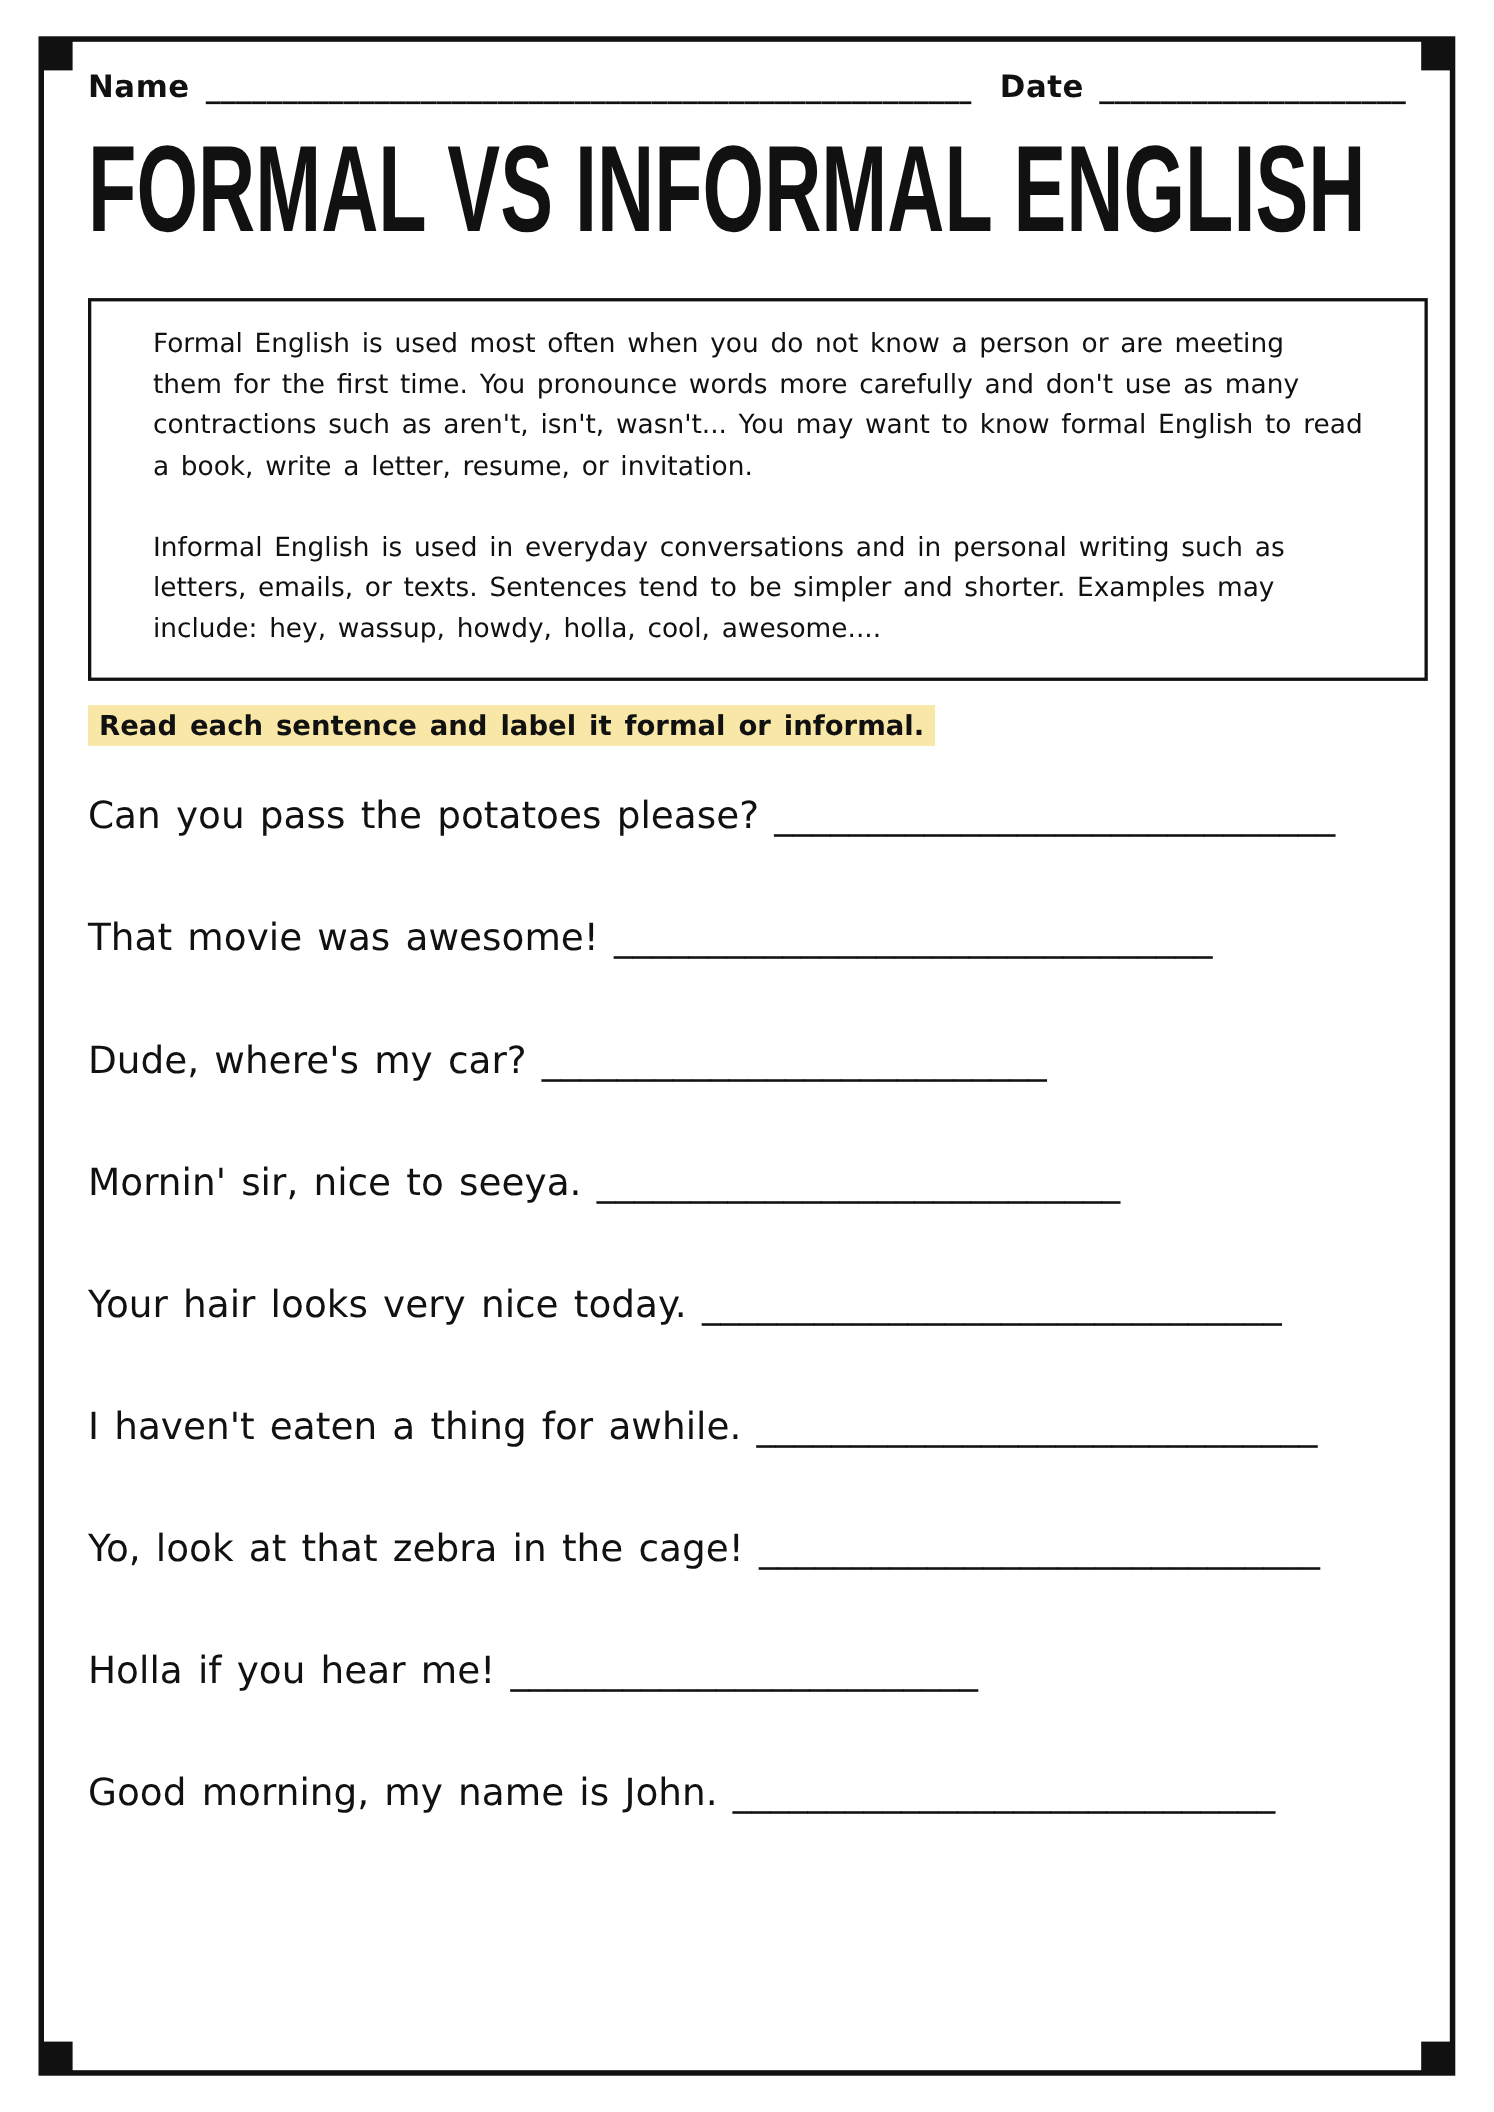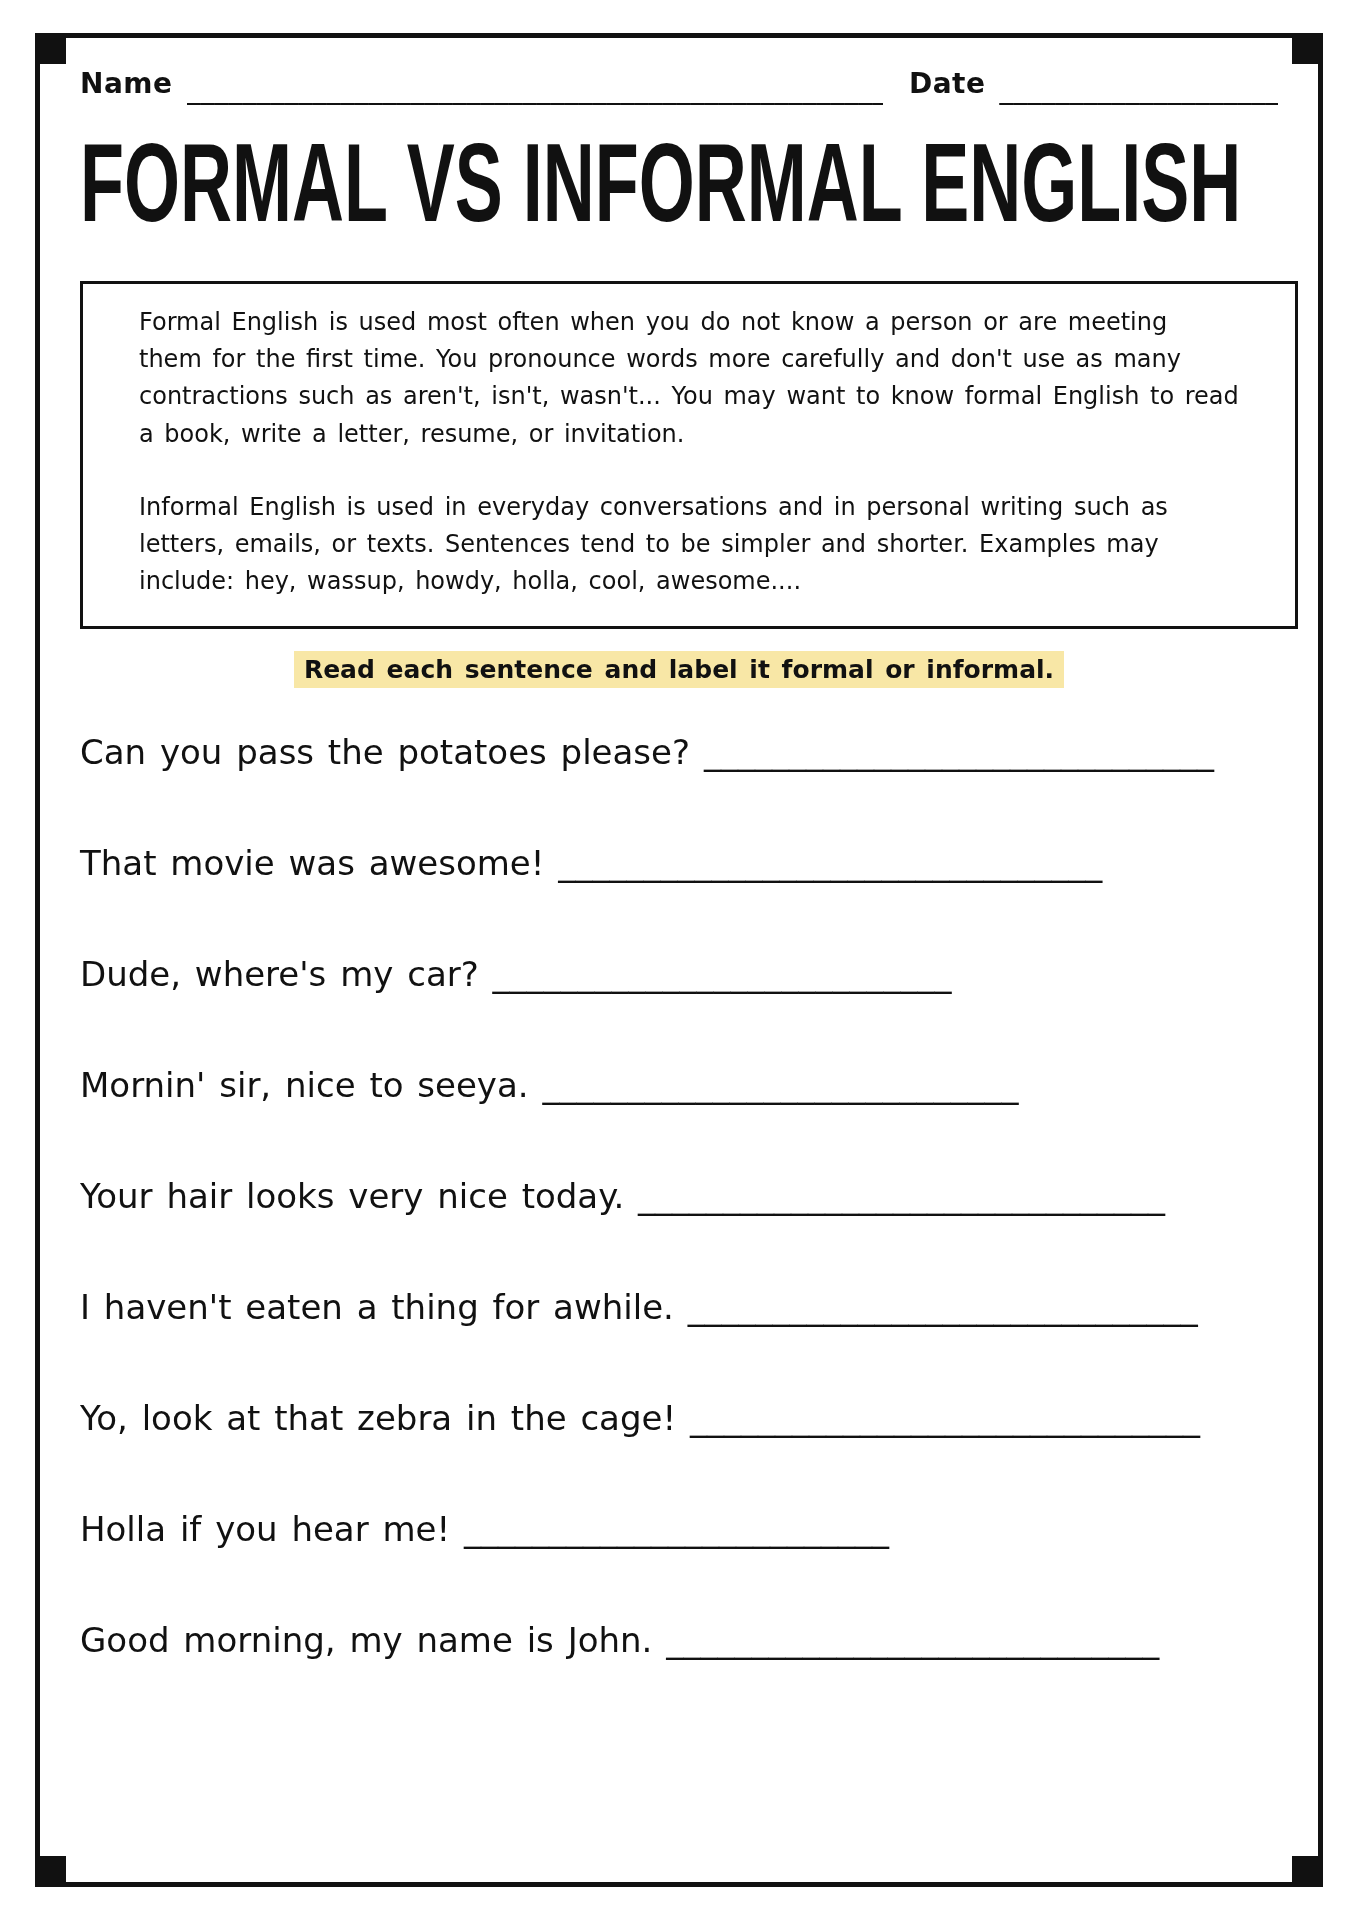--- a/index.html
+++ b/index.html
@@ -28,23 +28,22 @@
 
   .name-date-row {
     display: flex; align-items: center;
     font-size: 28px; font-weight: 600;
     letter-spacing: 0.5px;
     white-space: nowrap;
     margin-top: 4px;
   }
   .name-date-row .lbl { margin-right: 14px; }
   .name-date-row .blank {
-    font-weight: 400; letter-spacing: 0px;
+    font-weight: 700; letter-spacing: 0px;
     overflow: hidden;
-    margin-top: 10px;
   }
   .name-date-row .spacer { width: 26px; }
 
   .title-wrap { height: 128px; margin-top: 14px; overflow: visible; text-align: left; }
   .page-title {
     display: inline-block;
     font-family: "Liberation Sans", sans-serif;
     font-weight: bold;
     font-size: 72px;
     letter-spacing: 0px;
@@ -62,21 +61,21 @@
   }
   .info-box p {
     font-size: 24px;
     line-height: 1.55;
     word-spacing: 3px;
     max-width: 1100px;
     margin: 0 auto;
   }
   .info-box p + p { margin-top: 36px; }
 
-  .instruction-wrap { text-align: center; margin-top: 22px; }
+  .instruction-wrap { margin-top: 22px; }
   .instruction {
     display: inline-block;
     font-size: 25px;
     font-weight: 700;
     word-spacing: 3px;
     padding: 4px 10px;
   }
 
   .sentences { margin-top: 44px; }
   .sentence-row {

